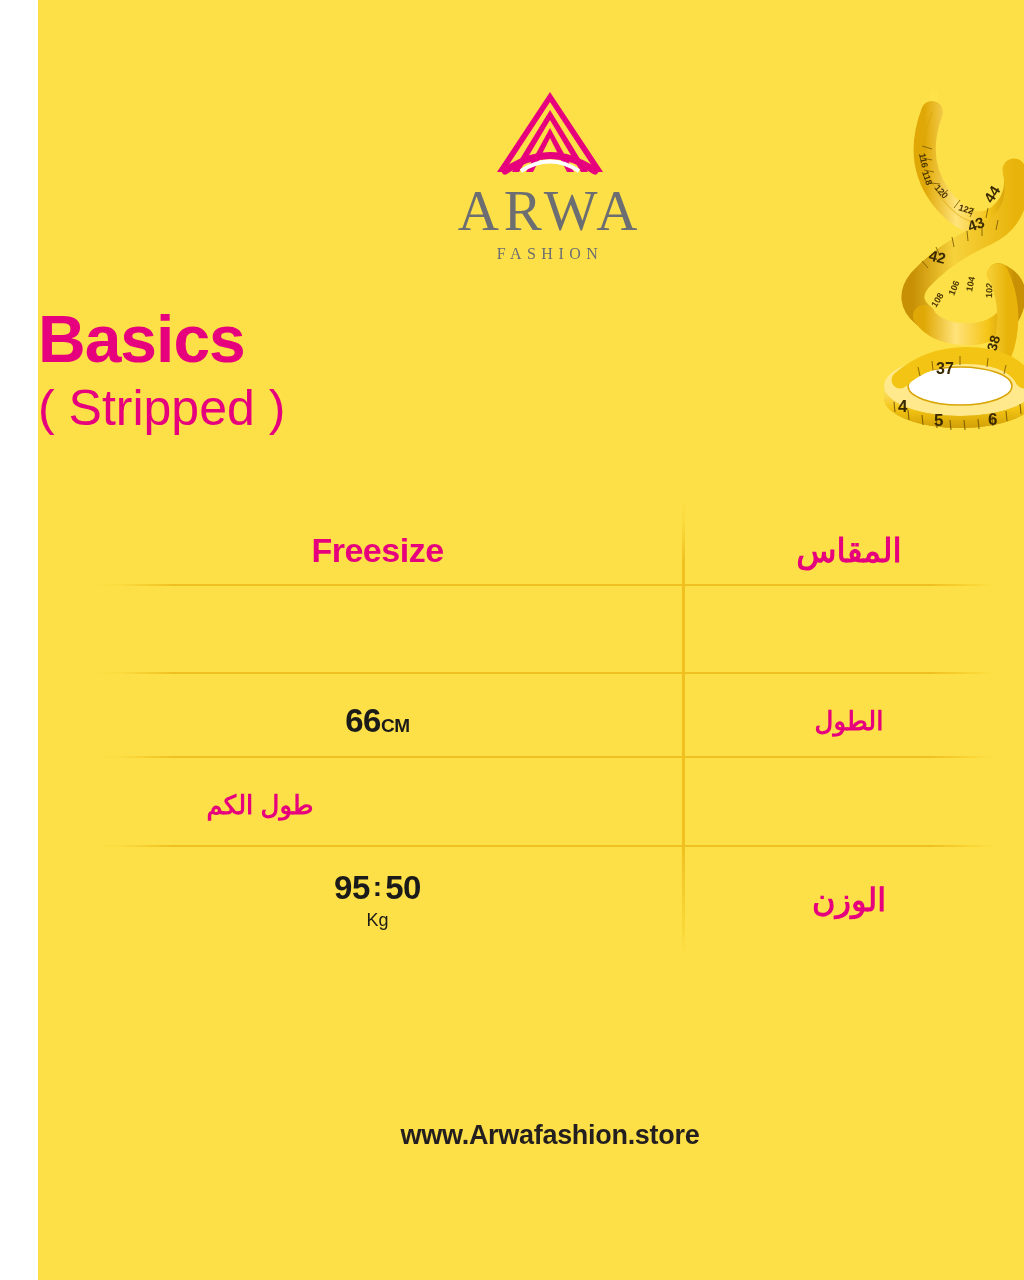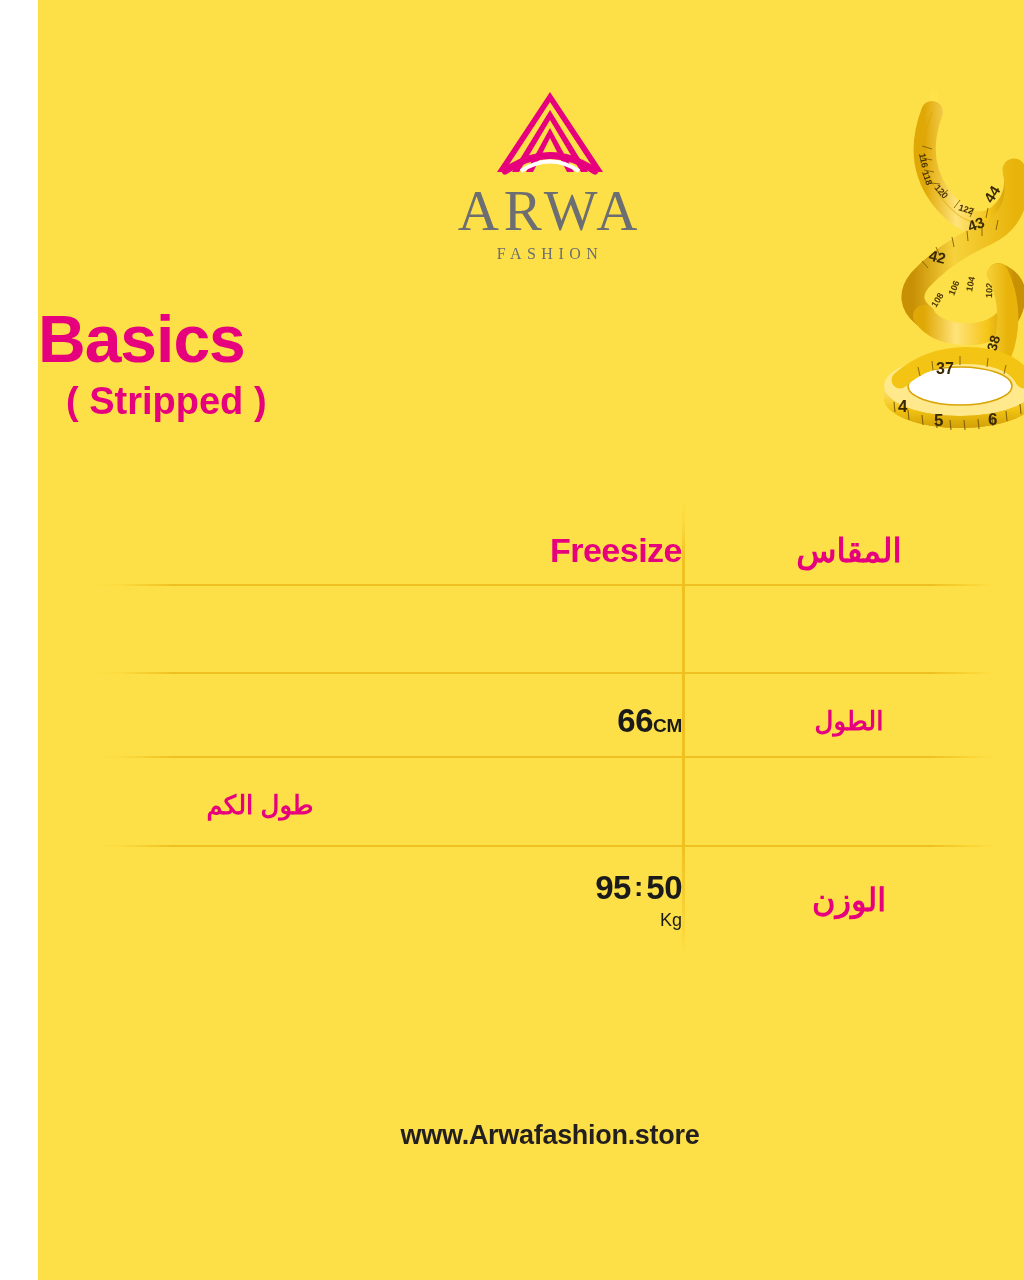--- a/index.html
+++ b/index.html
@@ -63,25 +63,24 @@
   }
   .title-main {
     font-size: 66px;
     font-weight: bold;
     color: #e6007e;
     line-height: 1.05;
     letter-spacing: -1px;
   }
   .title-sub {
     margin-top: 8px;
-    font-size: 38px;
-    font-weight: bold;
+    font-size: 50px;
+    font-weight: normal;
     color: #e6007e;
     line-height: 1.05;
-    padding-left: 28px;
   }
 
   
   .tape {
     position: absolute;
     left: 836px;
     top: 84px;
     width: 186px;
     height: 366px;
   }
@@ -123,22 +122,22 @@
   }
   .row {
     position: absolute;
     left: 0;
     width: 900px;
     display: flex;
     align-items: center;
   }
   .cell-value {
     width: 589px;
-    text-align: right;
-    padding-right: 0;
+    text-align: center;
+    padding-right: 20px;
     box-sizing: border-box;
   }
   .cell-label {
     width: 311px;
     text-align: center;
     box-sizing: border-box;
     direction: rtl;
     padding-left: 23px;
   }
 

